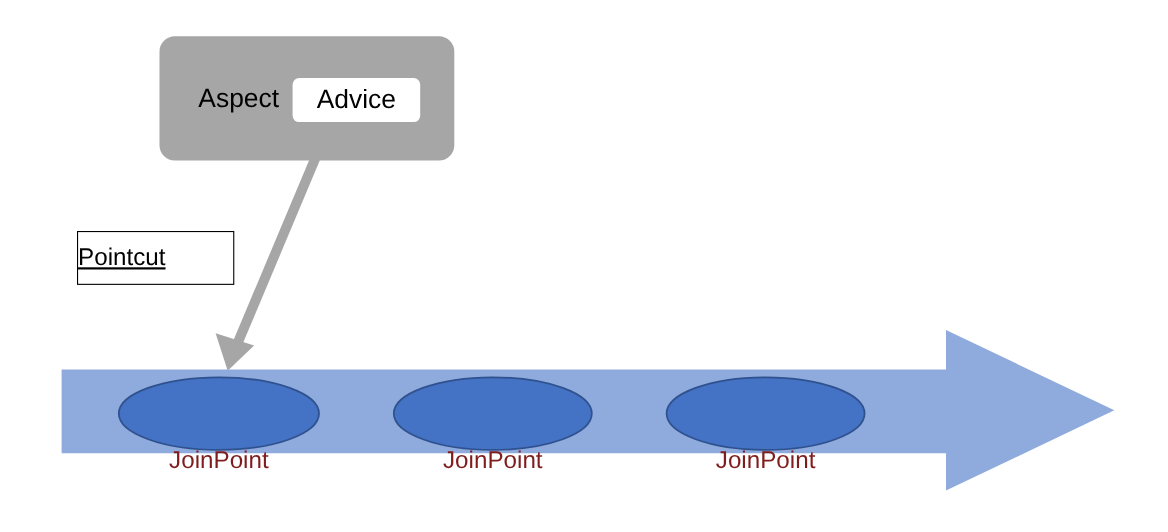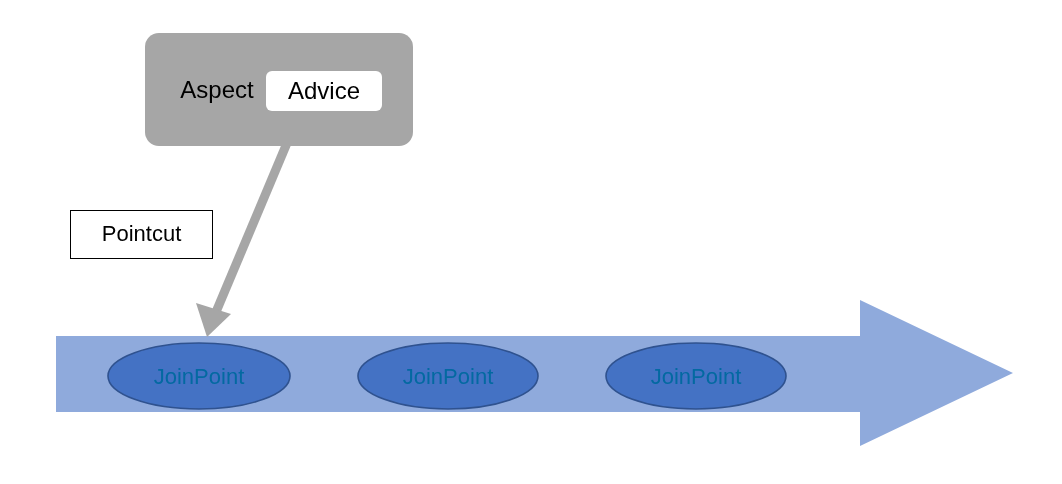--- a/index.html
+++ b/index.html
@@ -81,35 +81,37 @@
     box-sizing: border-box;
     z-index: 4;
   }
   .pointcut-label {
     position: absolute;
     left: 0;
     top: 0;
     width: 141px;
     height: 46px;
     line-height: 46px;
-    text-align: center;
+    text-align: left;
     font-size: 22px;
     color: #000000;
     white-space: nowrap;
+    text-decoration: underline;
   }
 
   
   .jp-label {
     position: absolute;
     font-size: 22px;
-    color: #0369a1;
+    color: #7f1d1d;
     text-align: center;
     white-space: nowrap;
     z-index: 3;
     pointer-events: none;
+    margin-top: 41px;
   }
 </style>
 </head>
 <body>
 
 <div id="canvas">
 
   <svg id="vector-layer" viewBox="0 0 1062 484">
 
     <polygon points="56,336 860,336 860,300 1013,373 860,446 860,412 56,412" fill="#8FAADC"></polygon>

